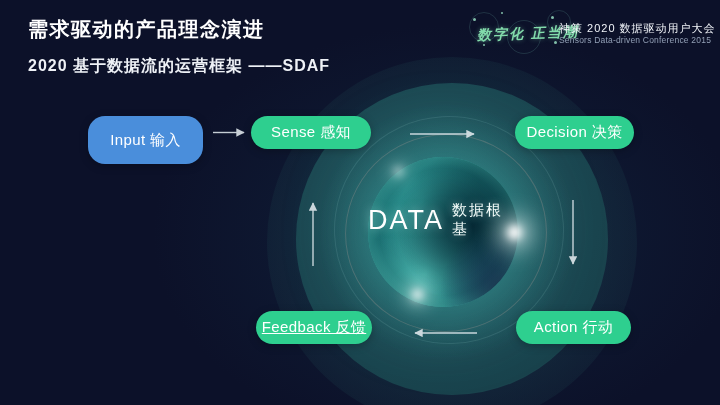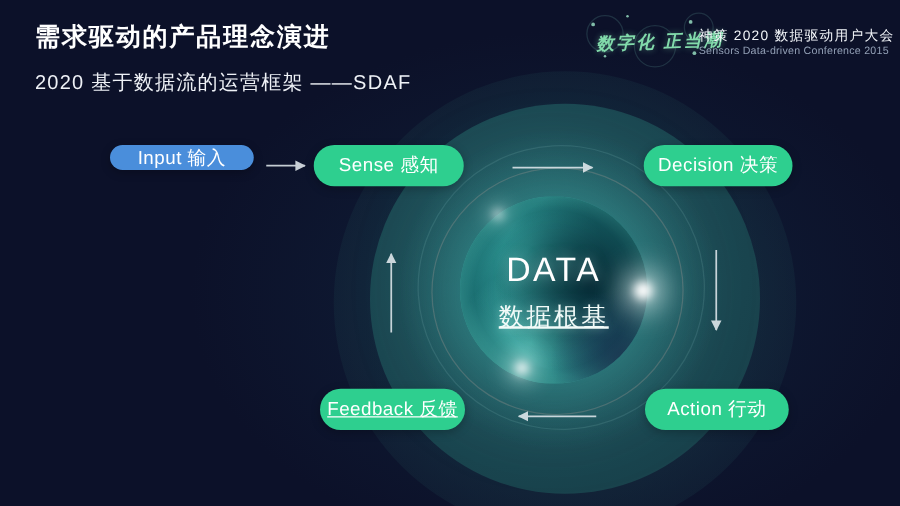--- a/index.html
+++ b/index.html
@@ -6,21 +6,21 @@
   .slide{
     position:relative;width:720px;height:405px;overflow:hidden;
     background:
       radial-gradient(ellipse 420px 300px at 62% 58%, #10203a 0%, rgba(16,32,58,0) 70%),
       #0c1129;
     font-family:"Liberation Sans","DejaVu Sans",sans-serif;
     color:#fff;
   }
   
   .title{position:absolute;left:28px;top:16px;font-size:20px;font-weight:bold;letter-spacing:1.5px;color:#ffffff;text-align:right;}
-  .subtitle{position:absolute;left:28px;top:56px;font-size:16px;font-weight:400;letter-spacing:1px;color:#eef1f6;}
+  .subtitle{position:absolute;left:28px;top:56px;font-size:16px;font-weight:700;letter-spacing:1px;color:#eef1f6;}
   
   .brand{position:absolute;left:455px;top:8px;width:260px;height:48px;}
   .brand-slogan{
     position:absolute;left:22px;top:17px;font-size:14px;font-weight:bold;font-style:italic;
     letter-spacing:2px;color:#82dbab;text-shadow:0 0 5px rgba(130,220,180,0.45);
     transform:rotate(-2deg);
   }
   .bubble{position:absolute;border:1px solid rgba(130,220,200,0.16);border-radius:50%;}
   .bubble.b1{left:14px;top:4px;width:28px;height:28px;}
   .bubble.b2{left:52px;top:12px;width:32px;height:32px;}
@@ -60,33 +60,33 @@
       radial-gradient(circle at 50% 50%, rgba(18,72,82,0.35) 0%, rgba(36,150,148,0.6) 60%, rgba(92,228,214,0.95) 85%, rgba(150,246,236,0.75) 94%, rgba(150,246,236,0.25) 100%),
       #135058;
     box-shadow:0 0 70px 18px rgba(70,215,205,0.28), inset 0 0 34px rgba(0,18,28,0.45);
   }
   .hl{position:absolute;border-radius:50%;background:#ffffff;filter:blur(4px);}
   .hl.h1{left:139px;top:68px;width:15px;height:15px;box-shadow:0 0 22px 8px rgba(255,255,255,0.75);}
   .hl.h2{left:44px;top:132px;width:11px;height:11px;box-shadow:0 0 16px 6px rgba(230,255,250,0.6);opacity:.9;}
   .hl.h3{left:26px;top:10px;width:9px;height:9px;box-shadow:0 0 14px 5px rgba(220,255,248,0.45);opacity:.65;}
   .sphere-label{
     position:absolute;left:0;top:44px;width:100%;
-    display:flex;flex-direction:column;align-items:center;gap:8px;
+    display:flex;flex-direction:row;align-items:center;gap:8px;
   }
   .sphere-title{font-size:27px;letter-spacing:2px;color:#ffffff;text-shadow:0 0 10px rgba(200,255,248,0.5);}
-  .sphere-sub{font-size:20px;letter-spacing:2px;color:#f2fbf9;text-shadow:0 0 8px rgba(200,255,248,0.4);text-decoration:underline;}
+  .sphere-sub{font-size:15px;letter-spacing:2px;color:#f2fbf9;text-shadow:0 0 8px rgba(200,255,248,0.4);}
   
   .pill{
     position:absolute;display:flex;align-items:center;justify-content:center;
     height:33px;border-radius:17px;font-size:15px;color:#fff;letter-spacing:.4px;
     box-shadow:0 2px 8px rgba(0,0,0,0.25);
   }
   .pill-blue{background:#4a8edb;}
   .pill-green{background:#2ecf8f;}
-  .pill.input{left:88px;top:116px;width:115px;height:20px;}
+  .pill.input{left:88px;top:116px;width:115px;height:48px;}
   .pill.sense{left:251px;top:116px;width:120px;}
   .pill.decision{left:515px;top:116px;width:119px;}
   .pill.feedback{left:256px;top:311px;width:116px;text-decoration:underline;}
   .pill.action{left:516px;top:311px;width:115px;text-align:right;}
   
   .arrows{position:absolute;left:0;top:0;width:720px;height:405px;pointer-events:none;}
 </style>
 </head>
 <body>
 

